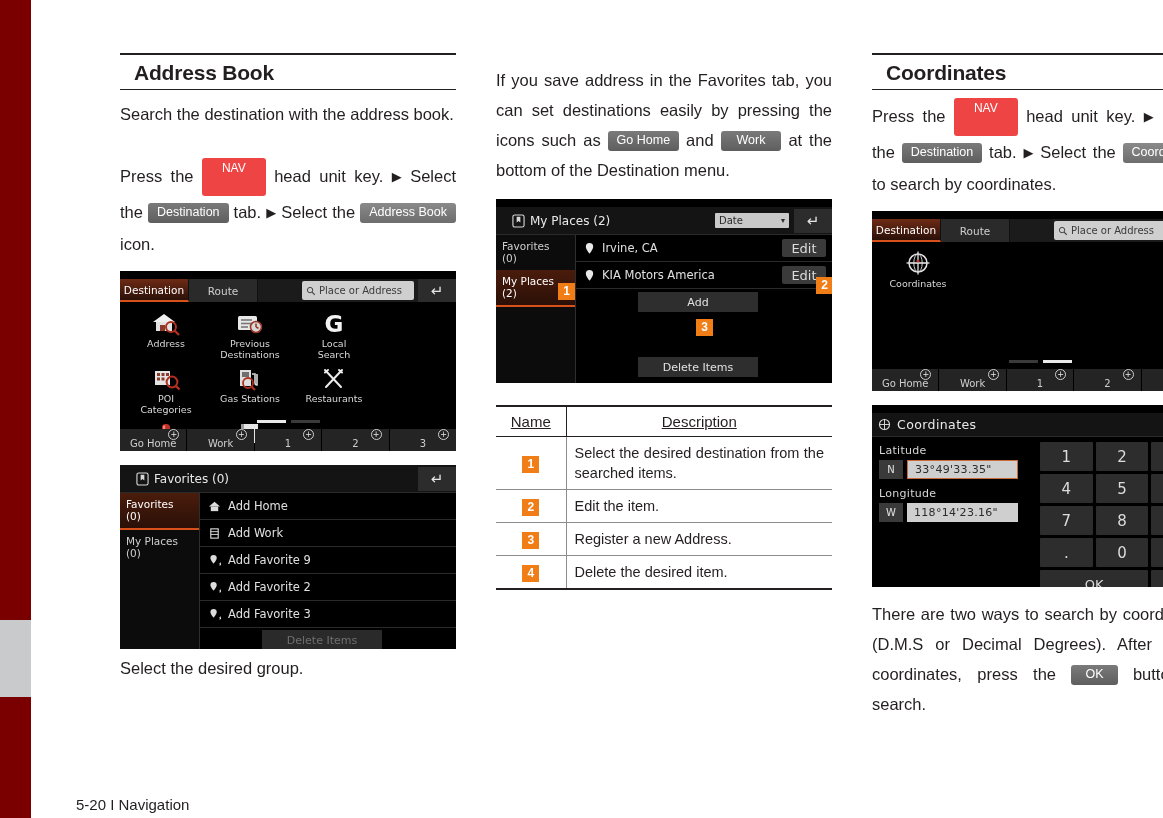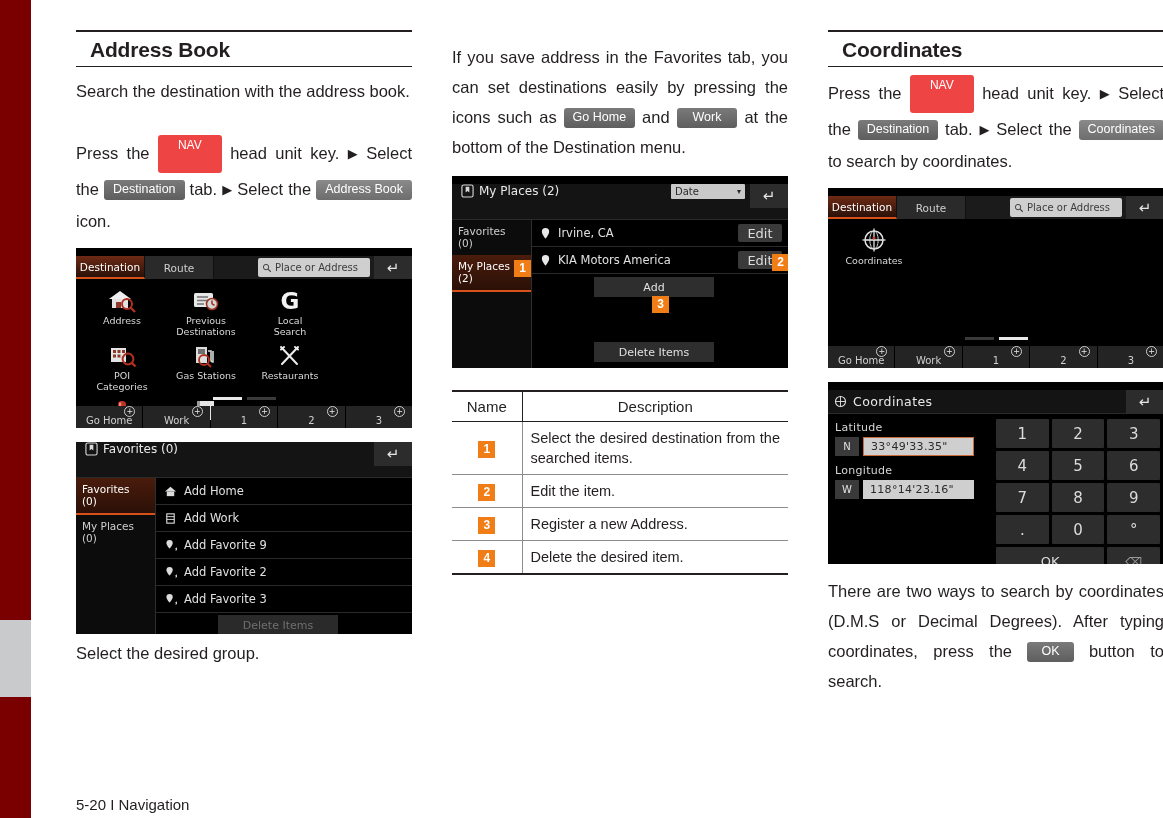--- a/index.html
+++ b/index.html
@@ -9,21 +9,21 @@
     font-family: "Liberation Sans", sans-serif;
     overflow: hidden;
   }
   .page { position: relative; width: 1163px; height: 818px; background:#fff; }
 
   
   .edge-bar { position:absolute; left:0; top:0; width:31px; height:818px; background:#7a0000; }
   .edge-bar-gray { position:absolute; left:0; top:620px; width:31px; height:77px; background:#c8cacb; }
 
   
-  .col { position:absolute; top:30px; width:336px; }
+  .col { position:absolute; top:53px; width:336px;margin-left:44px; }
   .col-left  { left:76px; }
   .col-mid   { left:452px; }
   .col-right { left:828px; }
 
   
   .sec-head {
     border-top:2px solid #231f20;
     border-bottom:1px solid #231f20;
     padding:6px 0 4px 14px;
     margin-bottom:9px;
@@ -102,21 +102,21 @@
     font-size:10px; color:#cfcfcf; padding-bottom:2px;
   }
   .nav-btm-btn .plus {
     position:absolute; right:7px; top:0px; width:11px; height:11px;
     border:1px solid #cfcfcf; border-radius:50%;
     font-size:8px; line-height:9px; text-align:center; color:#e8e8e8;
   }
 
   
   .list-shot { width:336px; background:#000; font-family:"DejaVu Sans", sans-serif; overflow:hidden; }
-  .ls-title { display:flex; align-items:flex-start; height:36px; background:#141414; border-bottom:1px solid #2a2a2a; padding-left:9px; gap:5px; }
+  .ls-title { display:flex; align-items:center; height:28px; background:#141414; border-bottom:1px solid #2a2a2a; padding-left:16px; gap:5px; }
   .ls-title .t { font-size:12px; color:#e9e9e9; }
   .ls-title .spacer { flex:1; }
   .ls-select {
     width:74px; height:15px; background:#c9c9c9; color:#2a2a2a; font-size:10px;
     display:flex; align-items:center; justify-content:space-between; padding:0 4px; border-radius:1px;
   }
   .ls-back { width:38px; height:24px; display:flex; align-items:center; justify-content:center; color:#e5e5e5; font-size:15px; background:#2c2c2c; }
   .ls-body { display:flex; height:156px; }
   .ls-side { width:80px; background:#0c0c0c; border-right:1px solid #2e2e2e; }
   .ls-side-item { padding:5px 6px 6px; font-size:10.5px; line-height:12px; color:#cfcfcf; }
@@ -133,21 +133,21 @@
     font-family:"Liberation Sans", sans-serif;
     font-size:12px; width:17px; height:17px; line-height:17px; text-align:center;
     display:inline-block;
   }
   .badge-abs { position:absolute; z-index:6; }
 
   
   table.desc { width:336px; border-collapse:collapse; font-size:14.5px; color:#231f20; }
   table.desc thead th {
     border-top:2px solid #231f20; border-bottom:1px solid #231f20;
-    font-weight:normal; padding:6px 0; font-size:15px;
+    font-weight:normal; padding:6px 0; font-size:15px;text-decoration:underline;
   }
   table.desc th.c1, table.desc td.c1 { width:70px; text-align:center; }
   table.desc td { border-bottom:1px solid #8d8d8d; padding:6px 8px; line-height:20px; text-align:justify; }
   table.desc td.c1 { border-right:1px solid #8d8d8d; padding:6px 0; }
   table.desc tbody tr:last-child td { border-bottom:2px solid #231f20; }
   table.desc thead th.c1 { border-right:1px solid #231f20; }
 
   
   .coord-shot { width:336px; background:#000; font-family:"DejaVu Sans", sans-serif; overflow:hidden; }
   .cs-title { display:flex; align-items:center; height:24px; background:#141414; border-bottom:1px solid #2a2a2a; padding-left:6px; gap:6px; }

